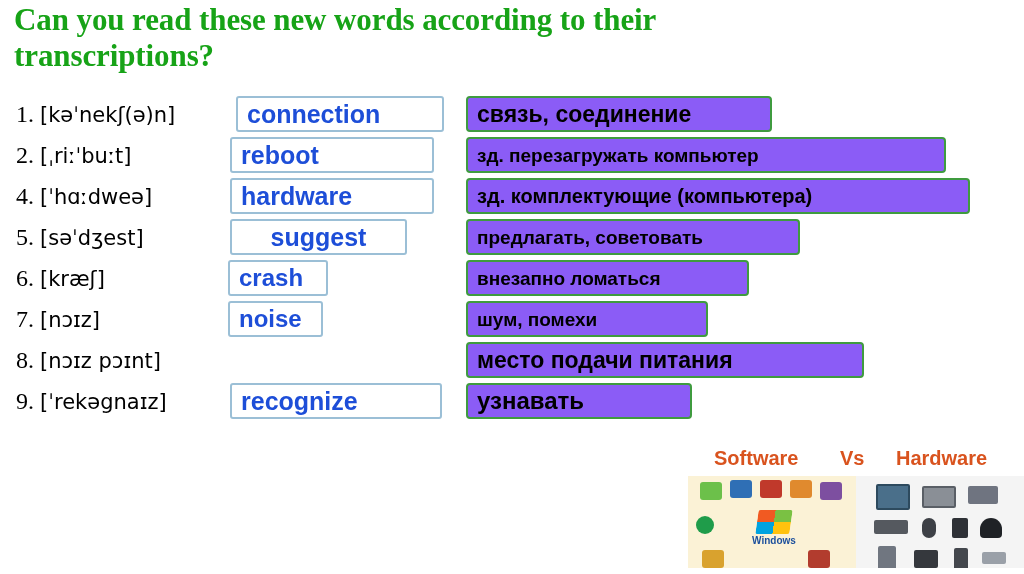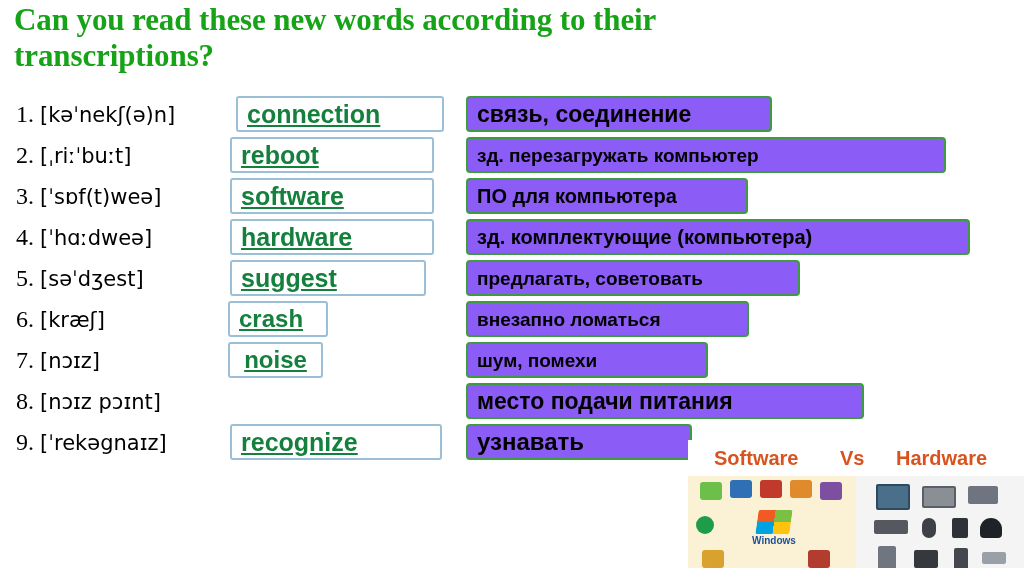--- a/index.html
+++ b/index.html
@@ -63,24 +63,23 @@
     border-radius: 3px;
     background: #ffffff;
     display: flex;
     align-items: center;
     padding: 0 9px;
   }
   .word-box .word {
     font-family: "Liberation Sans", sans-serif;
     font-weight: bold;
     font-size: 25px;
-    color: #15803d;
+    color: #1d4ed8;
     white-space: nowrap;
     line-height: 1;
-    text-decoration: underline;
   }
 
   .ru-box {
     position: absolute;
     top: 0;
     height: 36px;
     box-sizing: border-box;
     border: 2px solid #3f9b3f;
     border-radius: 4px;
     background: #8b5cf6;
@@ -94,23 +93,23 @@
     color: #000000;
     white-space: nowrap;
     line-height: 1;
   }
 
   
   .r0 .word-box { left: 236px; width: 208px; }
   .r1 .word-box { left: 230px; width: 204px; }
   .r2 .word-box { left: 230px; width: 204px; }
   .r3 .word-box { left: 230px; width: 204px; }
-  .r4 .word-box { left: 230px; width: 196px; }
+  .r4 .word-box { left: 230px; width: 177px; justify-content: center; }
   .r5 .word-box { left: 228px; width: 100px; }
-  .r6 .word-box { left: 228px; width: 95px; justify-content: center; }
+  .r6 .word-box { left: 228px; width: 95px; }
   .r7 .word-box { left: 230px; width: 215px; }
   .r8 .word-box { left: 230px; width: 212px; }
 
   .r0 .ru-box { left: 466px; width: 306px; }
   .r1 .ru-box { left: 466px; width: 480px; }
   .r2 .ru-box { left: 466px; width: 282px; }
   .r3 .ru-box { left: 466px; width: 504px; }
   .r4 .ru-box { left: 466px; width: 334px; }
   .r5 .ru-box { left: 466px; width: 283px; }
   .r6 .ru-box { left: 466px; width: 242px; }
@@ -228,32 +227,20 @@
       <span class="tr">[ˌriːˈbuːt]</span>
     </div>
     <div class="word-box">
       <span class="word">reboot</span>
     </div>
     <div class="ru-box">
       <span class="ru">зд. перезагружать компьютер</span>
     </div>
   </div>
 
-  <div class="row r2">
-    <div class="num-trans">
-      <span class="num">3.</span>
-      <span class="tr">[ˈsɒf(t)weə]</span>
-    </div>
-    <div class="word-box">
-      <span class="word">software</span>
-    </div>
-    <div class="ru-box">
-      <span class="ru">ПО для компьютера</span>
-    </div>
-  </div>
 
   <div class="row r3">
     <div class="num-trans">
       <span class="num">4.</span>
       <span class="tr">[ˈhɑːdweə]</span>
     </div>
     <div class="word-box">
       <span class="word">hardware</span>
     </div>
     <div class="ru-box">

